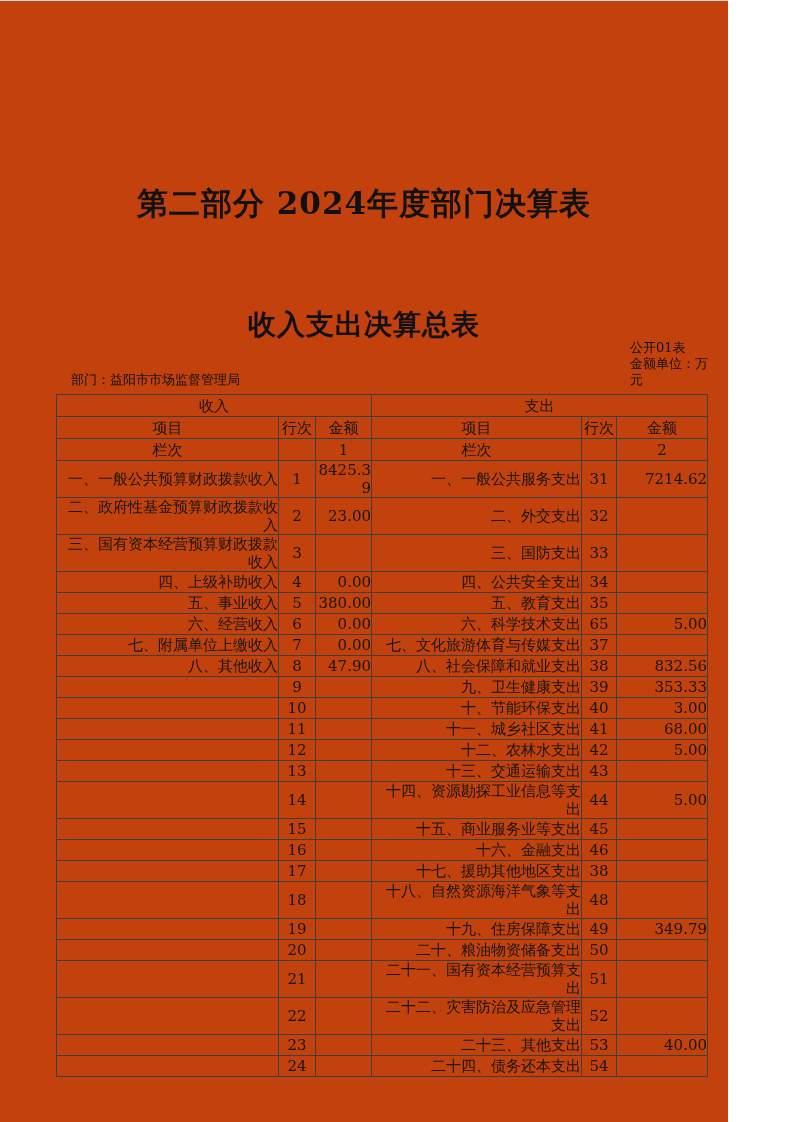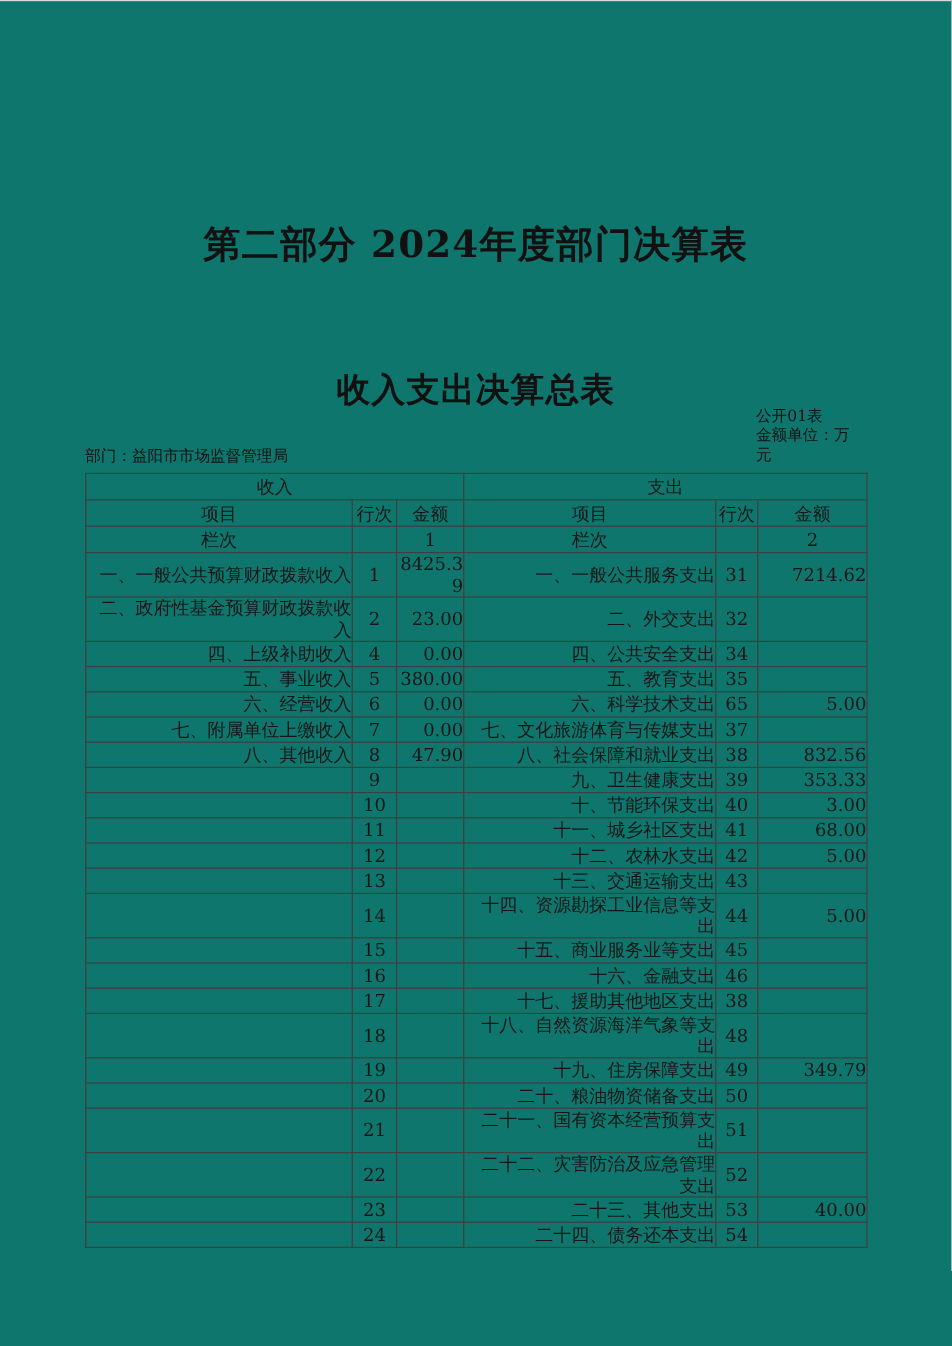--- a/index.html
+++ b/index.html
@@ -2,23 +2,23 @@
 <html><head>
 <meta charset="utf-8">
 <style>
   html, body {
     margin: 0;
     padding: 0;
     background: #ffffff;
   }
   .page {
     position: relative;
-    width: 793px;
+    width: 728px;
     height: 1122px;
-    background: #0f766e;
+    background: #c2410c;
     font-family: "DejaVu Serif", "Liberation Serif", serif;
     color: #111;
     overflow: hidden;
   }
   .top-edge {
     position: absolute;
     top: 0; left: 0; right: 0;
     height: 1px;
     background: #d9d9d9;
   }
@@ -55,21 +55,21 @@
   }
   .dept-line {
     position: absolute;
     top: 371px;
     left: 71px;
     font-size: 13px;
   }
   table.budget {
     position: absolute;
     top: 394px;
-    left: 71px;
+    left: 56px;
     width: 652px;
     border-collapse: collapse;
     table-layout: fixed;
     font-size: 15px;
     color: #161616;
   }
   table.budget th,
   table.budget td {
     border: 1px solid #3f3f3f;
     font-weight: normal;
@@ -151,20 +151,28 @@
     </tr>
         <tr>
       <td class="cell-item">二、政府性基金预算财政拨款收入</td>
       <td class="cell-no">2</td>
       <td class="cell-amt">23.00</td>
       <td class="cell-item">二、外交支出</td>
       <td class="cell-no">32</td>
       <td class="cell-amt"></td>
     </tr>
         <tr>
+      <td class="cell-item">三、国有资本经营预算财政拨款收入</td>
+      <td class="cell-no">3</td>
+      <td class="cell-amt"></td>
+      <td class="cell-item">三、国防支出</td>
+      <td class="cell-no">33</td>
+      <td class="cell-amt"></td>
+    </tr>
+        <tr>
       <td class="cell-item">四、上级补助收入</td>
       <td class="cell-no">4</td>
       <td class="cell-amt">0.00</td>
       <td class="cell-item">四、公共安全支出</td>
       <td class="cell-no">34</td>
       <td class="cell-amt"></td>
     </tr>
         <tr>
       <td class="cell-item">五、事业收入</td>
       <td class="cell-no">5</td>

